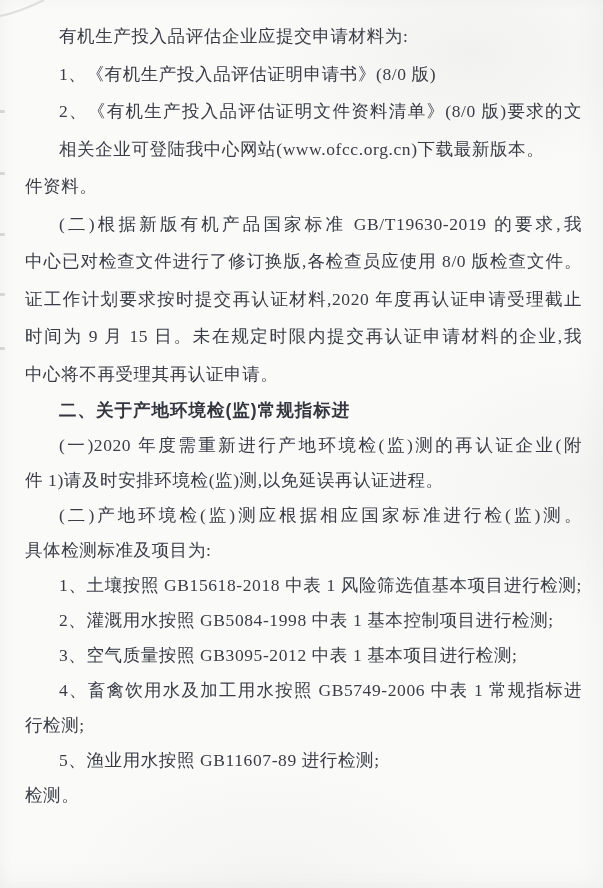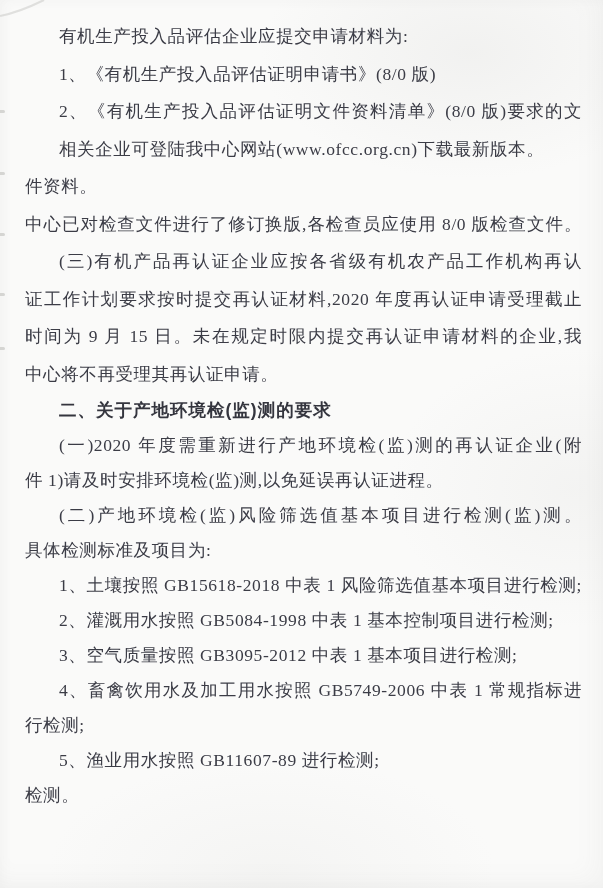--- a/index.html
+++ b/index.html
@@ -60,29 +60,29 @@
   <div class="edge-tick" style="top:233px"></div>
   <div class="edge-tick" style="top:293px"></div>
   <div class="edge-tick" style="top:347px"></div>
 
   <div class="textblock">
     <div class="line g1 indent">有机生产投入品评估企业应提交申请材料为:</div>
     <div class="line g1 indent">1、《有机生产投入品评估证明申请书》(8/0 版)</div>
     <div class="line g1 indent fill">2、《有机生产投入品评估证明文件资料清单》(8/0 版)要求的文</div>
     <div class="line g1 indent">相关企业可登陆我中心网站(www.ofcc.org.cn)下载最新版本。</div>
     <div class="line g1">件资料。</div>
+    <div class="line g1 indent fill">(二)根据新版有机产品国家标准 GB/T19630-2019 的要求,我</div>
     <div class="line g1 fill">中心已对检查文件进行了修订换版,各检查员应使用 8/0 版检查文件。</div>
-    <div class="line g1 indent fill">(三)有机产品再认证企业应按各省级有机农产品工作机构再认</div>
     <div class="line g1 fill">证工作计划要求按时提交再认证材料,2020 年度再认证申请受理截止</div>
     <div class="line g1 fill">时间为 9 月 15 日。未在规定时限内提交再认证申请材料的企业,我</div>
     <div class="line g1">中心将不再受理其再认证申请。</div>
-    <div class="line indent heading">二、关于产地环境检(监)测的要求</div>
+    <div class="line indent heading">二、关于产地环境检(监)常规指标进</div>
     <div class="line indent fill">(一)2020 年度需重新进行产地环境检(监)测的再认证企业(附</div>
     <div class="line">件 1)请及时安排环境检(监)测,以免延误再认证进程。</div>
-    <div class="line indent fill">(二)产地环境检(监)风险筛选值基本项目进行检测(监)测。</div>
+    <div class="line indent fill">(二)产地环境检(监)测应根据相应国家标准进行检(监)测。</div>
     <div class="line">具体检测标准及项目为:</div>
     <div class="line indent fill">1、土壤按照 GB15618-2018 中表 1 风险筛选值基本项目进行检测;</div>
     <div class="line indent">2、灌溉用水按照 GB5084-1998 中表 1 基本控制项目进行检测;</div>
     <div class="line indent">3、空气质量按照 GB3095-2012 中表 1 基本项目进行检测;</div>
     <div class="line indent fill">4、畜禽饮用水及加工用水按照 GB5749-2006 中表 1 常规指标进</div>
     <div class="line">行检测;</div>
     <div class="line indent">5、渔业用水按照 GB11607-89 进行检测;</div>
     <div class="line">检测。</div>
   </div>
 

